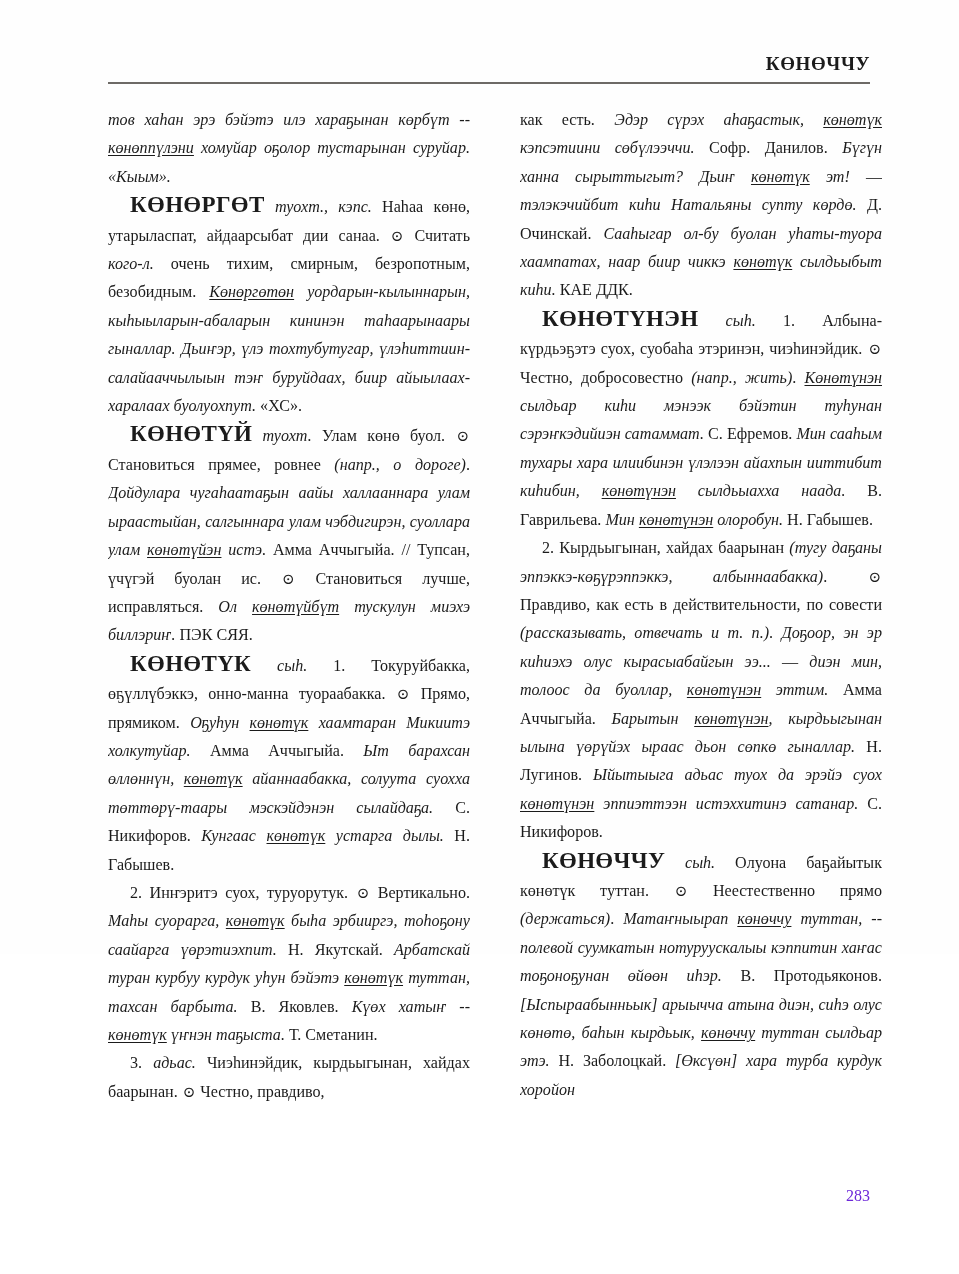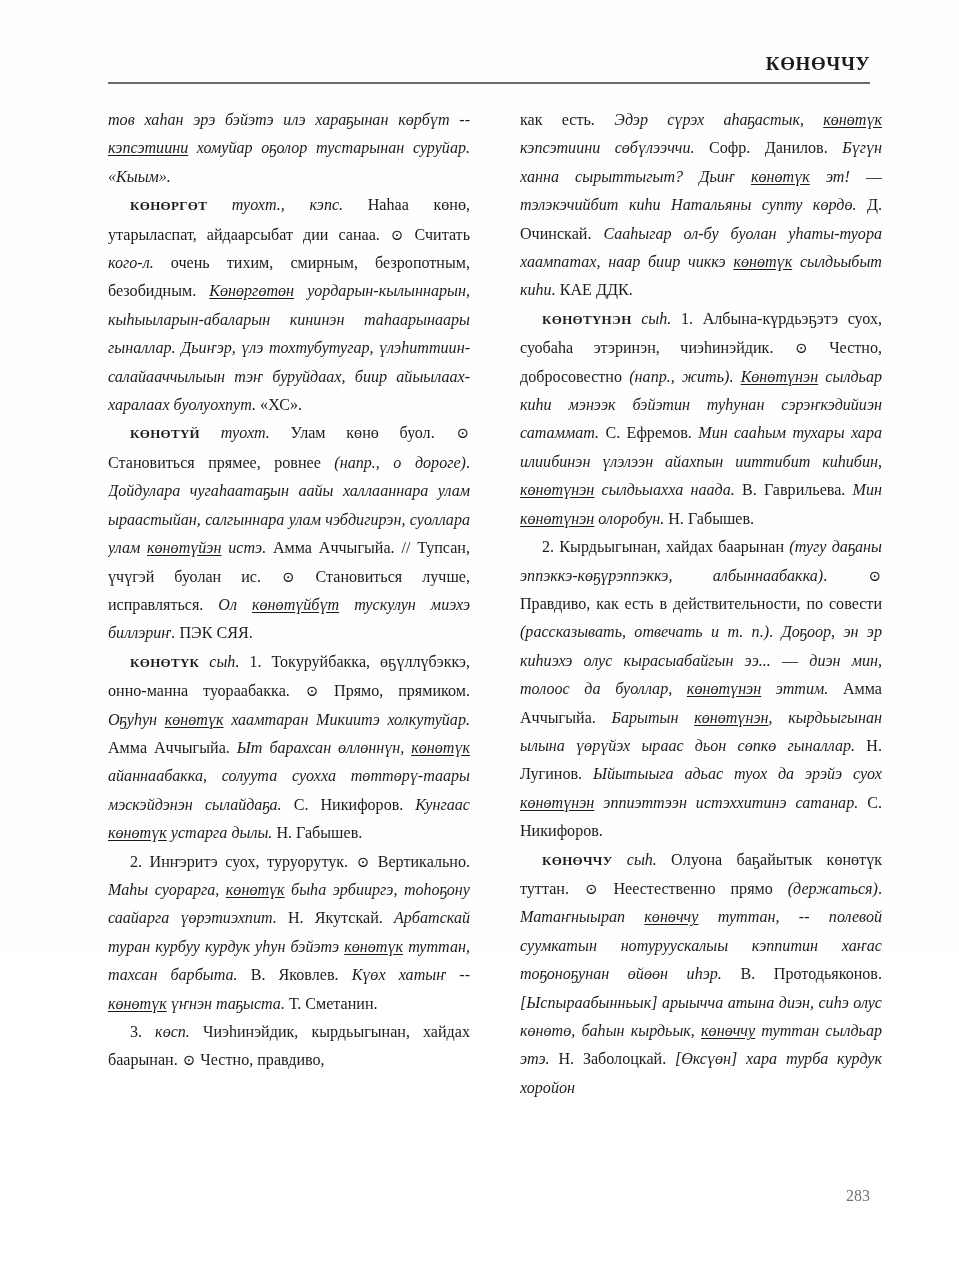--- a/index.html
+++ b/index.html
@@ -78,67 +78,67 @@
     text-align: justify;
     text-justify: inter-word;
     hyphens: none;
   }
   .par + .par { margin-top: 0; }
   .indent { text-indent: 22px; }
 
   
   .hw {               
     font-weight: bold;
-    font-size: 13px;
+    font-size: 23px;
     letter-spacing: 0.3px;
   }
   .it { font-style: italic; }
   .ul { font-style: italic; text-decoration: underline; text-underline-offset: 2px; }
   .marker {            
     font-style: normal;
     font-size: 15px;
     padding: 0 1px;
   }
 
   
   .folio {
     position: absolute;
     right: 89px;
     top: 1186px;
     font-size: 16px;
     line-height: 20px;
-    color: #737373;
+    color: #6d28d9;
     text-align: center;
   }
 </style>
 </head>
 <body>
 
 <div class="page">
 
   <div class="runhead">
     <div class="runhead-title">КӨНӨЧЧУ</div>
     <div class="runhead-rule"></div>
   </div>
 
   <div class="columns">
 
     <div class="col col-left">
 
-      <p class="par"><span class="it">тов ха<span class="it">һ</span>ан эрэ бэйэтэ илэ хара<span class="it">ҕ</span>ынан көрбүт -- </span><span class="ul">кэпсэтиини</span><span class="it"> хомуйар о<span class="it">ҕ</span>олор тустарынан суруйар. «Кыым».</span></p>
+      <p class="par"><span class="it">тов ха<span class="it">һ</span>ан эрэ бэйэтэ илэ хара<span class="it">ҕ</span>ынан көрбүт -- </span><span class="ul">көнөппүлэни</span><span class="it"> хомуйар о<span class="it">ҕ</span>олор тустарынан суруйар. «Кыым».</span></p>
 
       <p class="par indent"><span class="hw">КӨНӨРГӨТ</span> <span class="it">туохт., кэпс.</span> Haһaa көнө, утарыласпат, айдаарсыбат дии санаа. <span class="marker">⊙</span> Считать <span class="it">кого-л.</span> очень тихим, смирным, безропотным, безобидным. <span class="ul">Көнөргөтөн</span> <span class="it">уордарын-кылыннарын, кыһыыларын-абаларын кининэн таһаарынаары гыналлар. Дьиҥэр, үлэ тохтубутугар, үлэһиттиин-салайааччылыын тэҥ буруйдаах, биир айыылаах-харалаах буолуохпут.</span> «ХС».</p>
 
       <p class="par indent"><span class="hw">КӨНӨТҮЙ</span> <span class="it">туохт.</span> Улам көнө буол. <span class="marker">⊙</span> Становиться прямее, ровнее <span class="it">(напр., о дороге)</span>. <span class="it">Дойдулара чугаһаатаҕын аайы халлааннара улам ыраастыйан, салгыннара улам чэбдигирэн, суоллара улам </span><span class="ul">көнөтүйэн</span><span class="it"> истэ.</span> Амма Аччыгыйа. // Тупсан, үчүгэй буолан ис. <span class="marker">⊙</span> Становиться лучше, исправляться. <span class="it">Ол </span><span class="ul">көнөтүйбүт</span><span class="it"> тускулун миэхэ биллэриҥ.</span> ПЭК СЯЯ.</p>
 
       <p class="par indent"><span class="hw">КӨНӨТҮК</span> <span class="it">сыһ.</span> 1. Токуруйбакка, өҕүллүбэккэ, онно-манна туораабакка. <span class="marker">⊙</span> Прямо, прямиком. <span class="it">Оҕуһун </span><span class="ul">көнөтүк</span><span class="it"> хаамтаран Микиитэ холкутуйар.</span> Амма Аччыгыйа. <span class="it">Ыт барахсан өллөннүн, </span><span class="ul">көнөтүк</span><span class="it"> айаннаабакка, солуута суохха төттөрү-таары мэскэйдэнэн сылайдаҕа.</span> С. Никифоров. <span class="it">Кунгаас </span><span class="ul">көнөтүк</span><span class="it"> устарга дылы.</span> Н. Габышев.</p>
 
       <p class="par indent">2. Инҥэритэ суох, туруорутук. <span class="marker">⊙</span> Вертикально. <span class="it">Маһы суорарга, </span><span class="ul">көнөтүк</span><span class="it"> быһа эрбииргэ, тоһоҕону саайарга үөрэтиэхпит.</span> Н. Якутскай. <span class="it">Арбатскай туран курбуу курдук уһун бэйэтэ </span><span class="ul">көнөтүк</span><span class="it"> туттан, тахсан барбыта.</span> В. Яковлев. <span class="it">Күөх хатыҥ -- </span><span class="ul">көнөтүк</span><span class="it"> үҥнэн таҕыста.</span> Т. Сметанин.</p>
 
-      <p class="par indent">3. <span class="it">көсп.</span> Чиэһинэйдик, кырдьыгынан, хайдах баарынан. <span class="marker">⊙</span> Честно, правдиво,</p>
+      <p class="par indent">3. <span class="it">адьас.</span> Чиэһинэйдик, кырдьыгынан, хайдах баарынан. <span class="marker">⊙</span> Честно, правдиво,</p>
 
     </div>
 
     <div class="col col-right">
 
       <p class="par">как есть. <span class="it">Эдэр сүрэх аһаҕастык, </span><span class="ul">көнөтүк</span><span class="it"> кэпсэтиини сөбүлээччи.</span> Софр. Данилов. <span class="it">Бүгүн ханна сырыттыгыт? Дьиҥ </span><span class="ul">көнөтүк</span><span class="it"> эт!</span> — <span class="it">тэлэкэчийбит киһи Натальяны супту көрдө.</span> Д. Очинскай. <span class="it">Сааһыгар ол-бу буолан уһаты-туора хаампатах, наар биир чиккэ </span><span class="ul">көнөтүк</span><span class="it"> сылдьыбыт киһи.</span> КАЕ ДДК.</p>
 
       <p class="par indent"><span class="hw">КӨНӨТҮНЭН</span> <span class="it">сыһ.</span> 1. Албына-күрдьэҕэтэ суох, суобаһа этэринэн, чиэһинэйдик. <span class="marker">⊙</span> Честно, добросовестно <span class="it">(напр., жить)</span>. <span class="ul">Көнөтүнэн</span><span class="it"> сылдьар киһи мэнээк бэйэтин туһунан сэрэҥкэдийиэн сатаммат.</span> С. Ефремов. <span class="it">Мин сааһым тухары хара илиибинэн үлэлээн айахпын ииттибит киһибин, </span><span class="ul">көнөтүнэн</span><span class="it"> сылдьыахха наада.</span> В. Гаврильева. <span class="it">Мин </span><span class="ul">көнөтүнэн</span><span class="it"> олоробун.</span> Н. Габышев.</p>
 
       <p class="par indent">2. Кырдьыгынан, хайдах баарынан <span class="it">(тугу даҕаны эппэккэ-көҕүрэппэккэ, албыннаабакка)</span>. <span class="marker">⊙</span> Правдиво, как есть в действительности, по совести <span class="it">(рассказывать, отвечать и т. п.)</span>. <span class="it">Доҕоор, эн эр киһиэхэ олус кырасыабайгын ээ...</span> — <span class="it">диэн мин, толоос да буоллар, </span><span class="ul">көнөтүнэн</span><span class="it"> эттим.</span> Амма Аччыгыйа. <span class="it">Барытын </span><span class="ul">көнөтүнэн</span><span class="it">, кырдьыгынан ылына үөрүйэх ыраас дьон сөпкө гыналлар.</span> Н. Лугинов. <span class="it">Ыйытыыга адьас туох да эрэйэ суох </span><span class="ul">көнөтүнэн</span><span class="it"> эппиэттээн истэххитинэ сатанар.</span> С. Никифоров.</p>

